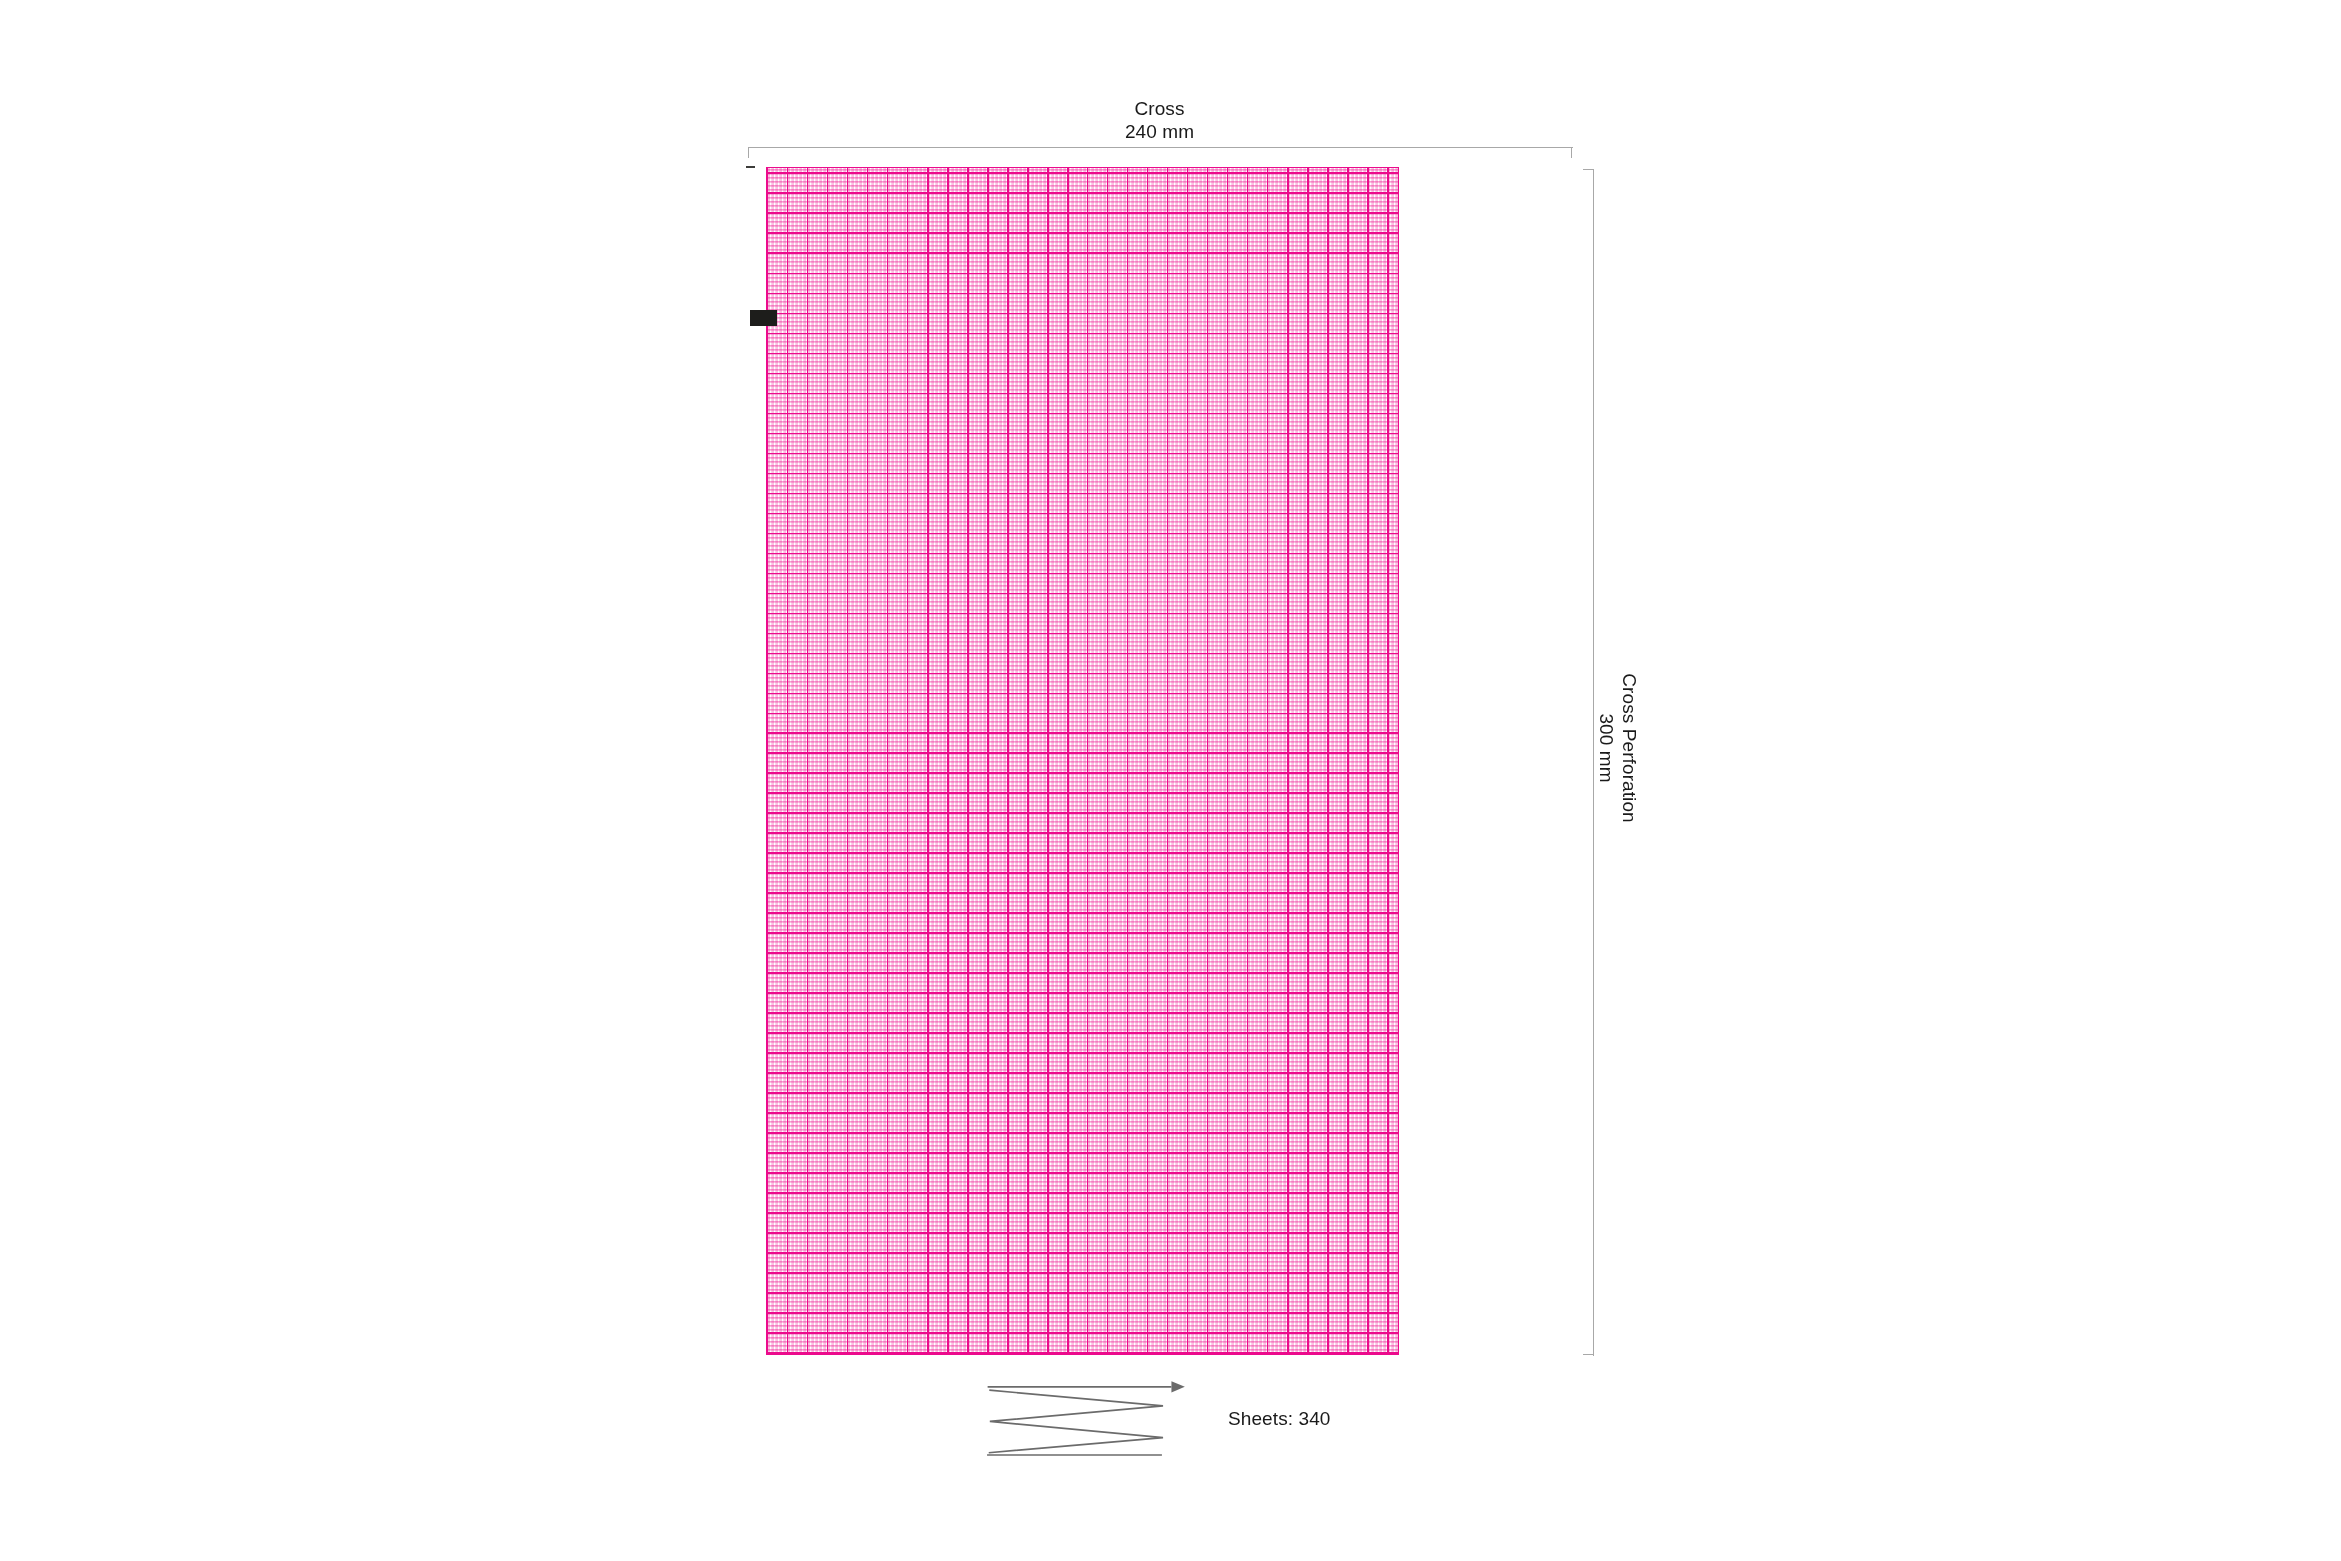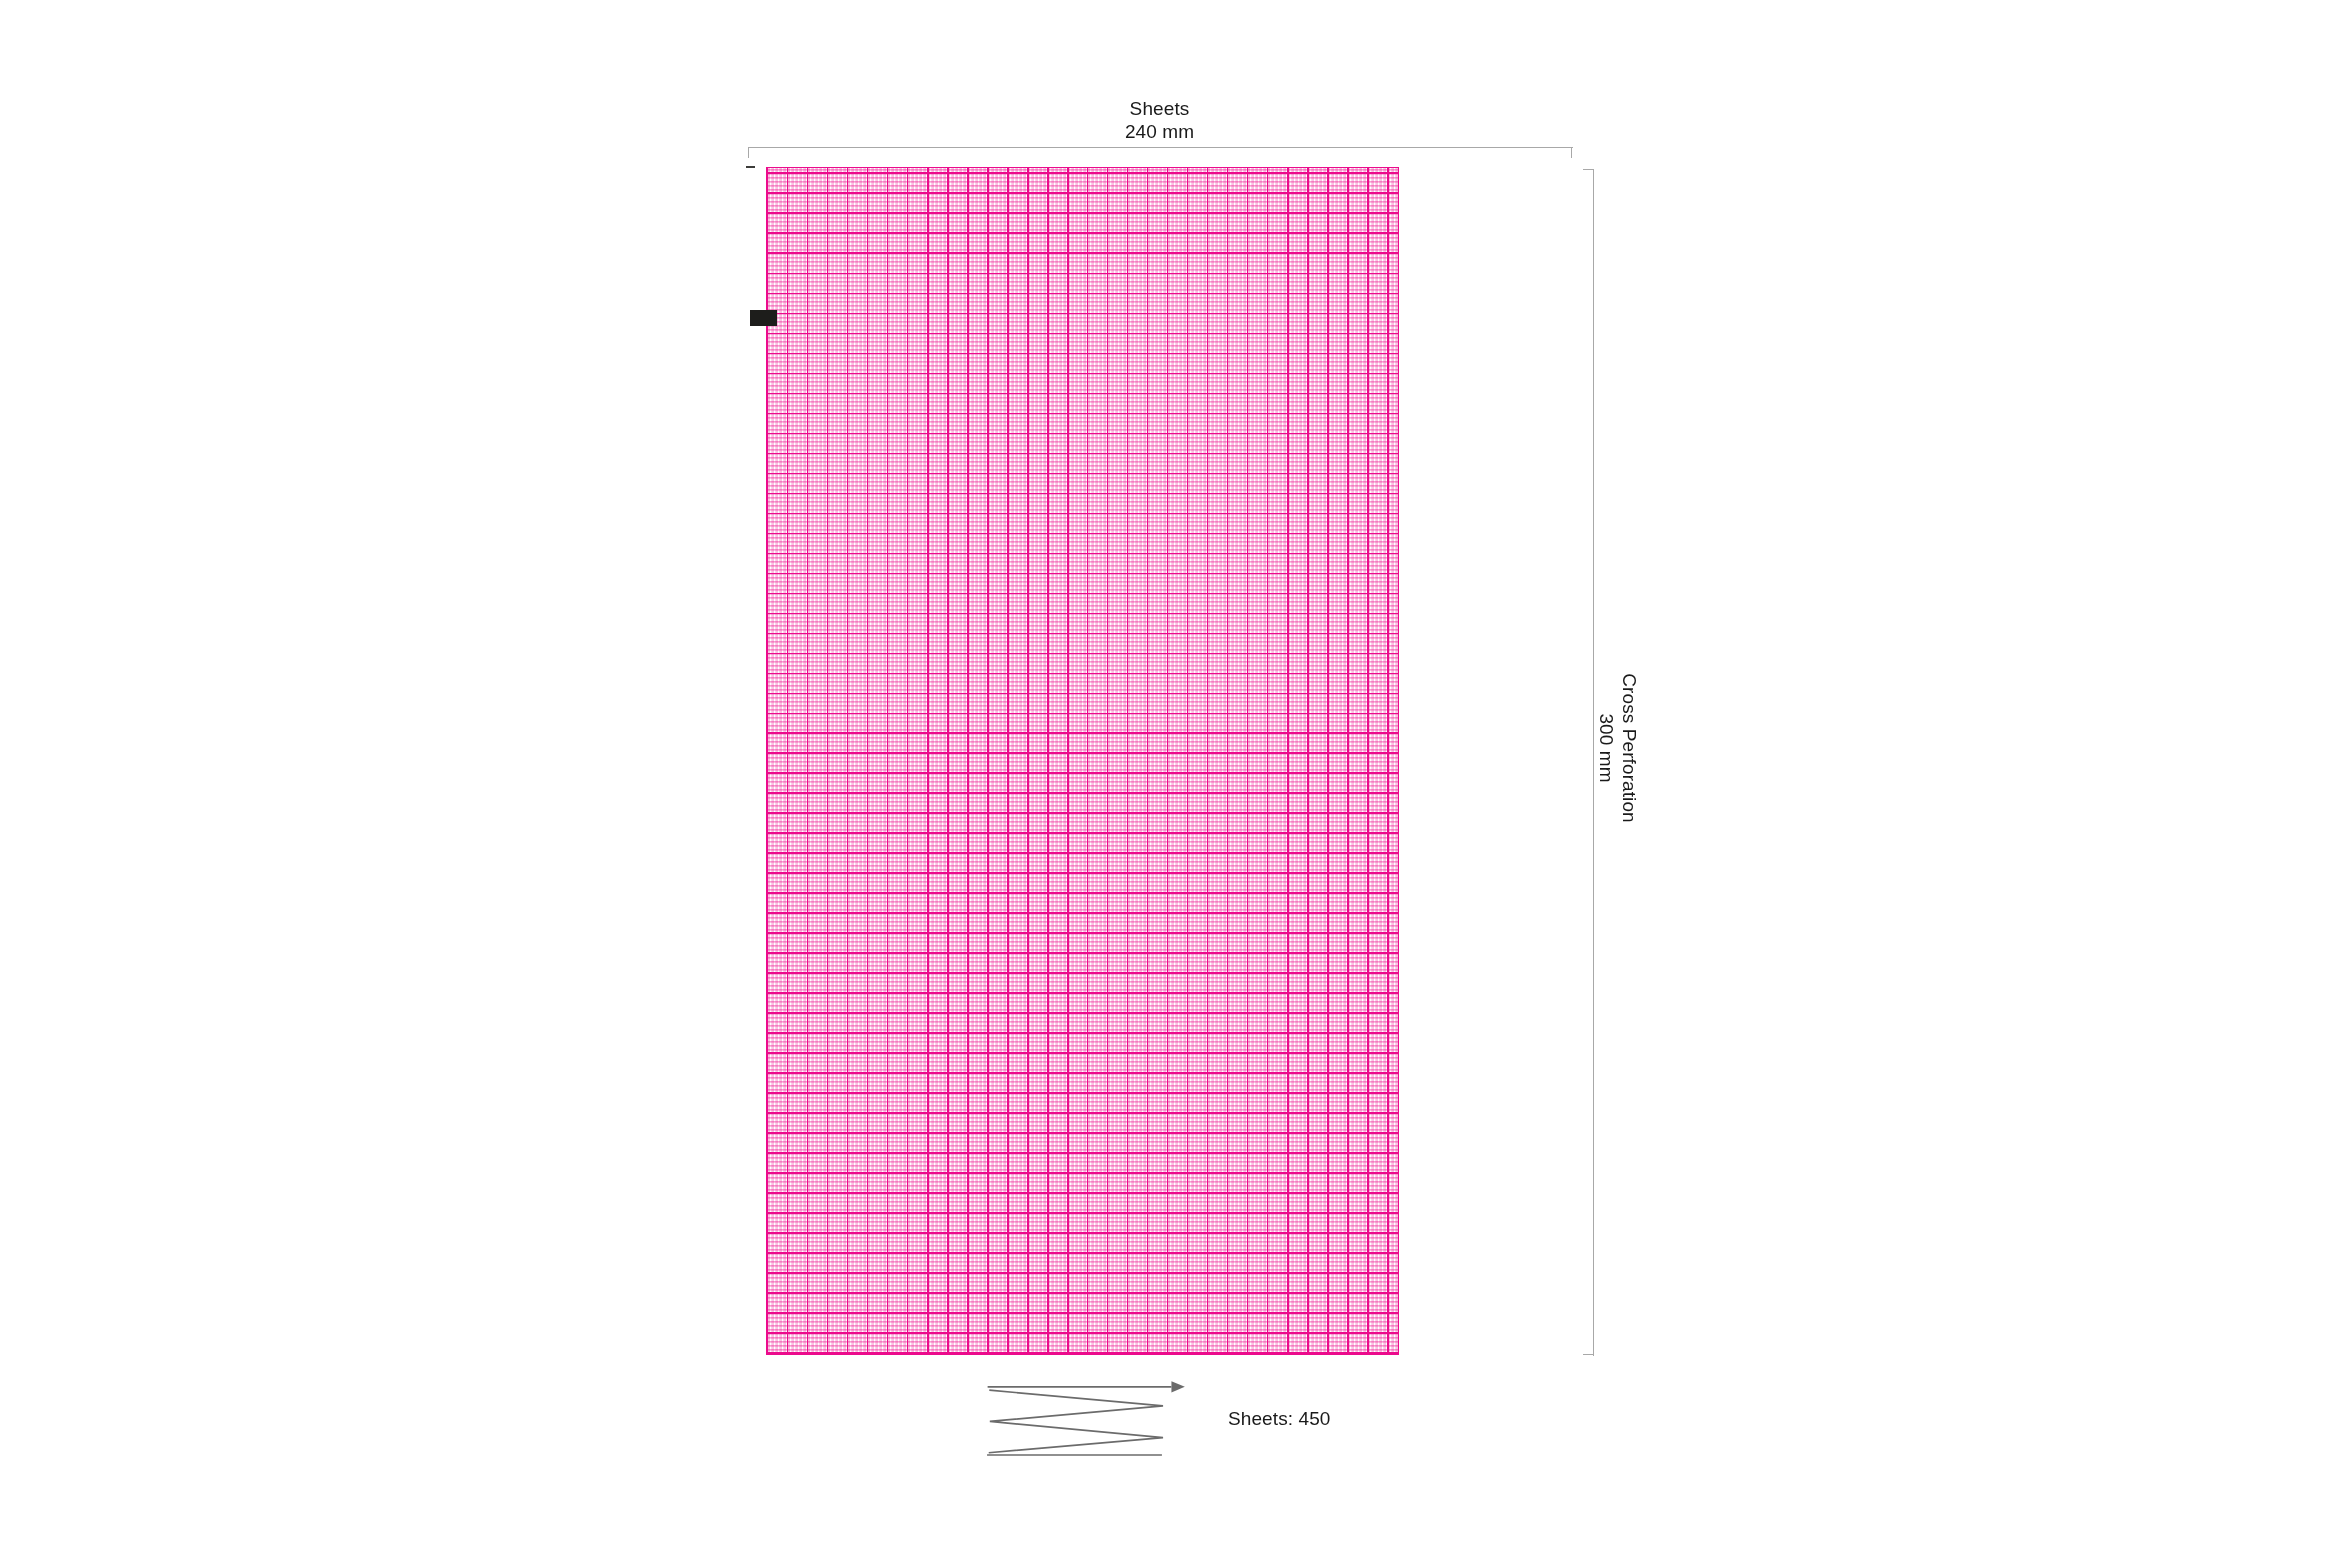--- a/index.html
+++ b/index.html
@@ -126,21 +126,21 @@
     fill: var(--zfold-line, #6b6b6b);
     stroke: none;
   }
 </style>
 </head>
 <body>
 
 <div class="stage">
 
   <div class="label width-label">
-    <div>Sheets</div>
+    <div>Cross</div>
     <div>240 mm</div>
   </div>
 
   <div class="dim width-dim-line"></div>
   <div class="dim width-dim-tick-l"></div>
   <div class="dim width-dim-tick-r"></div>
 
   <div class="grid-paper"></div>
 
   <div class="edge-mark"></div>
@@ -158,16 +158,16 @@
     </div>
   </div>
 
   <svg class="zfold" viewBox="0 0 370 145" aria-hidden="true">
     <line class="stroke" x1="8" y1="14" x2="337" y2="14"></line>
     <polygon class="head" points="337,4 337,24 361,14"></polygon>
     <polyline class="stroke" points="11,20 322,48 12,76 322,105 10,132"></polyline>
     <line class="stroke" x1="7" y1="136" x2="320" y2="136"></line>
   </svg>
 
-  <div class="label sheets-label">Sheets: 450</div>
+  <div class="label sheets-label">Sheets: 340</div>
 
 </div>
 
 
 </body></html>

